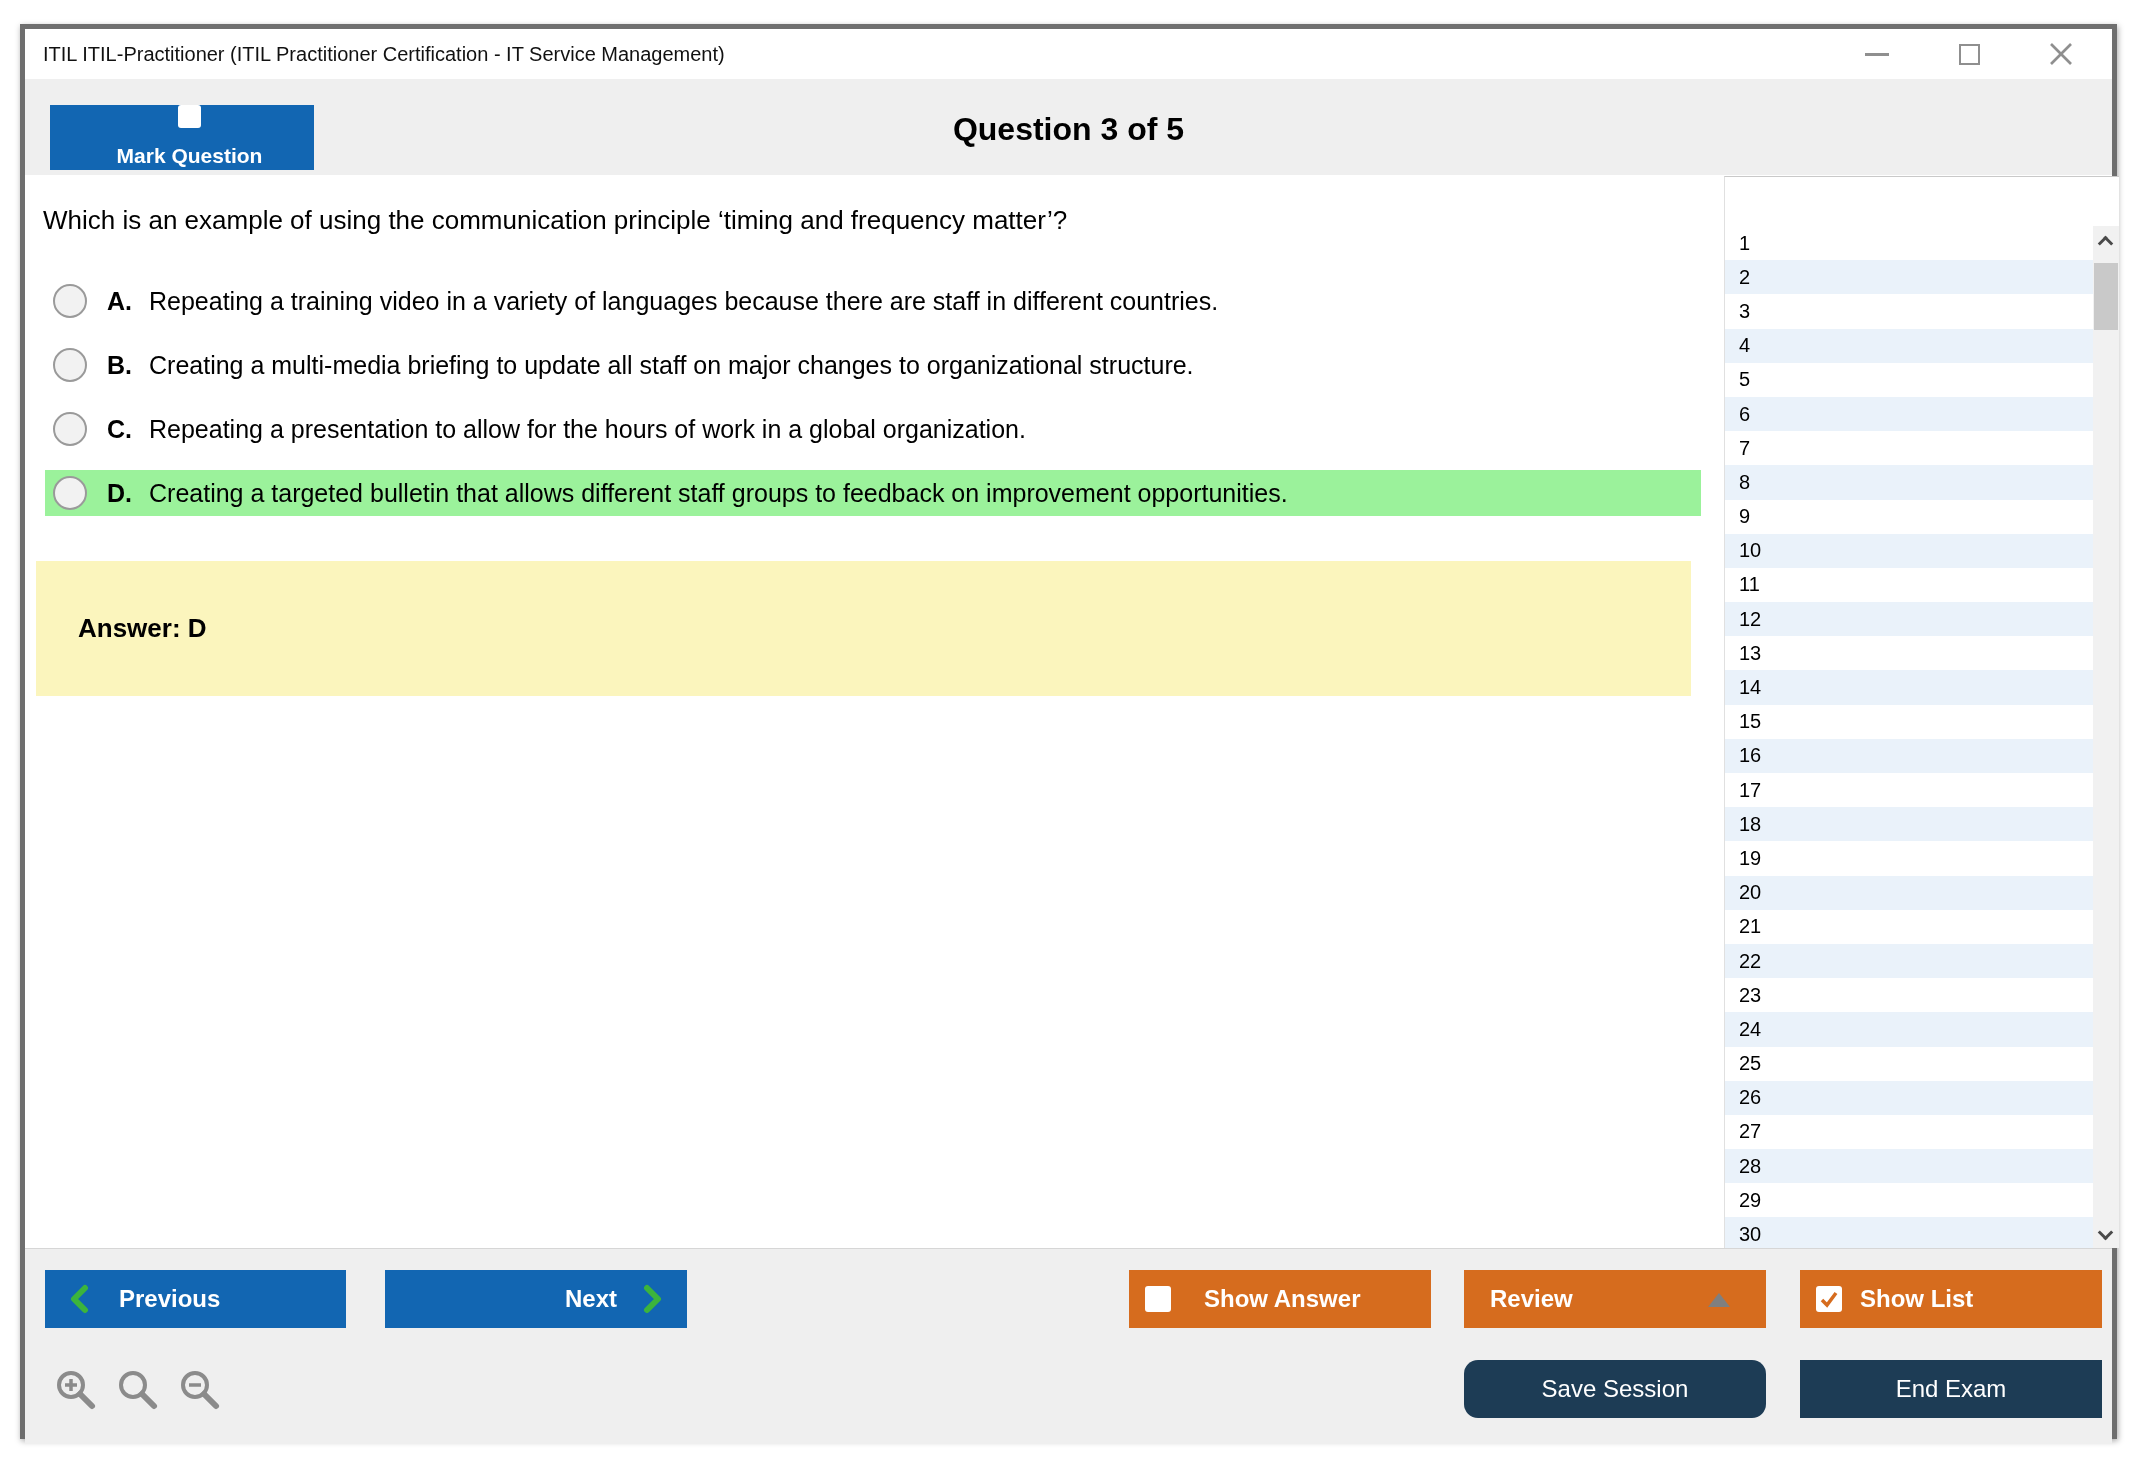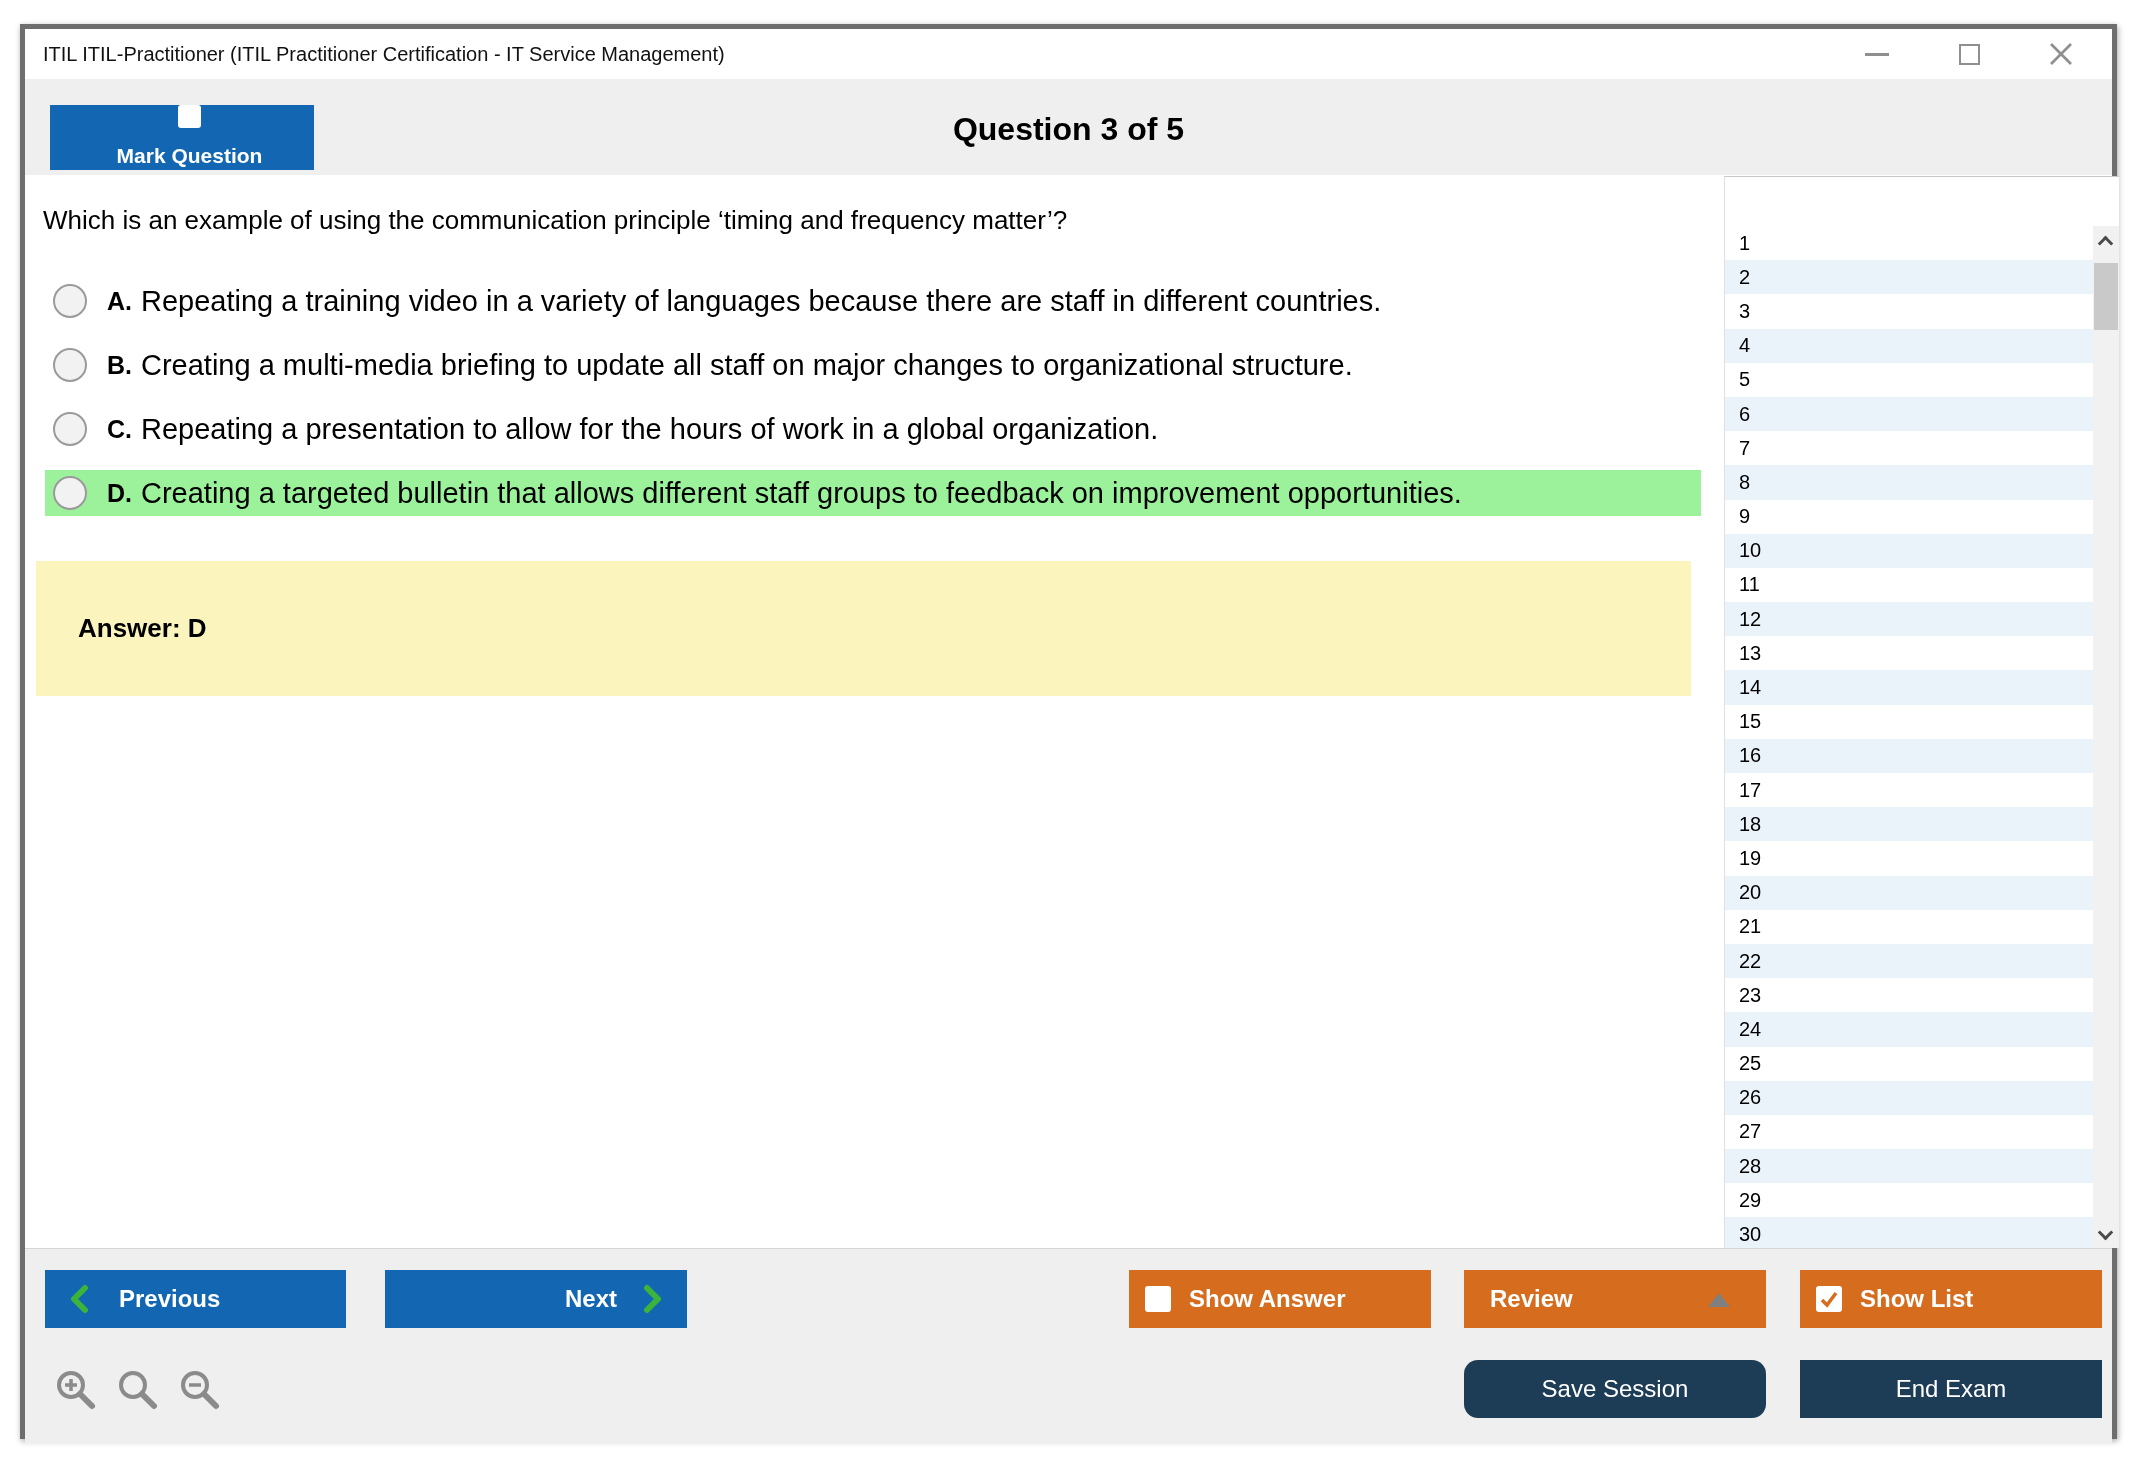--- a/index.html
+++ b/index.html
@@ -35,21 +35,21 @@
   
   .question-text { position:absolute; left:18px; top:176px; width:1660px;
     font-size:26px; color:#000; }
   .options { position:absolute; left:20px; top:249px; width:1656px; }
   .option-row { display:flex; align-items:center; height:46px; margin-bottom:18px;
     padding-left:8px; }
   .option-row.highlighted { background:var(--highlight_green,#9bf29b); }
   .radio { width:34px; height:34px; border-radius:50%; background:#f2f2f2;
     border:2px solid #9a9a9a; flex:0 0 auto; cursor:pointer; }
   .opt-letter { font-weight:bold; font-size:25px; margin-left:20px; }
-  .opt-text { font-size:29px; margin-left:9px; }
+  .opt-text { font-size:25px; margin-left:17px; }
 
   .answer-box { position:absolute; left:11px; top:532px; width:1655px; height:135px;
     background:var(--answer_yellow,#fbf5bd); display:flex; align-items:center;text-align:center; }
   .answer-label { font-size:26px; font-weight:bold; margin-left:42px; color:#000; }
 
   
   .sidebar { position:absolute; left:1699px; top:147px; width:395px; height:1072px;
     border-top:1px solid #c9c9c9; border-left:1px solid #e0e0e0; background:#fff; overflow:hidden; }
   .side-header { display:grid; grid-template-columns:130px 130px 1fr; height:48px;
     align-items:center; border-bottom:1px solid #c9c9c9; font-size:19px; color:#000; }
@@ -72,21 +72,21 @@
   
   .footer { position:absolute; left:0; top:1219px; width:100%; height:196px;
     background:var(--bar_gray,#efefef); border-top:1px solid #d6d6d6; }
   .btn { position:absolute; height:58px; width:302px; display:flex; align-items:center;
     color:#fff; font-size:24px; cursor:pointer; }
   .btn-blue { background:var(--blue,#1266b2); font-weight:bold; }
   .btn-orange { background:var(--orange,#d66c1e); font-weight:bold; }
   .btn-navy { background:var(--navy,#1d3c55); justify-content:center; }
   .btn-prev { left:20px; top:21px; width:301px; padding-left:24px; gap:30px; }
   .btn-next { left:360px; top:21px; justify-content:flex-end; padding-right:24px; gap:26px;text-align:right; }
-  .btn-show-answer { left:1104px; top:21px; gap:18px; padding-left:16px; }
+  .btn-show-answer { left:1104px; top:21px; gap:33px; padding-left:16px; }
   .btn-review { left:1439px; top:21px; padding-left:26px; position:absolute; }
   .btn-show-list { left:1775px; top:21px; gap:18px; padding-left:16px; }
   .btn-save { left:1439px; top:111px;border-radius:14px; }
   .btn-end { left:1775px; top:111px; }
   .tri-up { position:absolute; right:36px; top:50%; margin-top:-6px; width:0; height:0;
     border-left:11px solid transparent; border-right:11px solid transparent;
     border-bottom:14px solid #7f7f7f; }
   .checkbox.small { width:26px; height:26px; }
 
   .zoom-tools { position:absolute; left:28px; top:118px; display:flex; gap:14px; }

